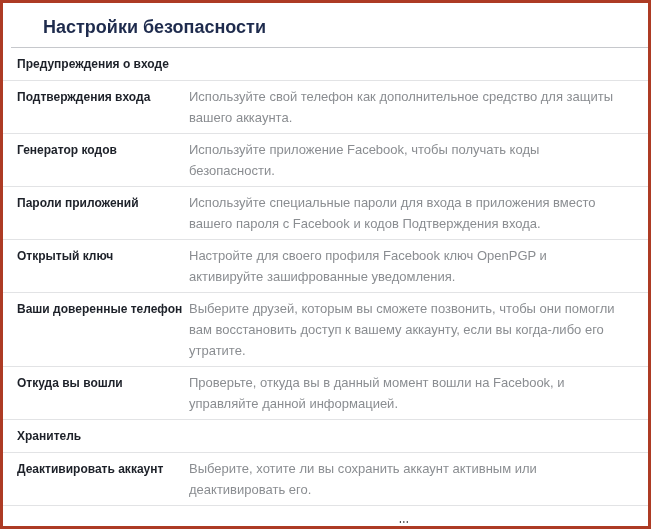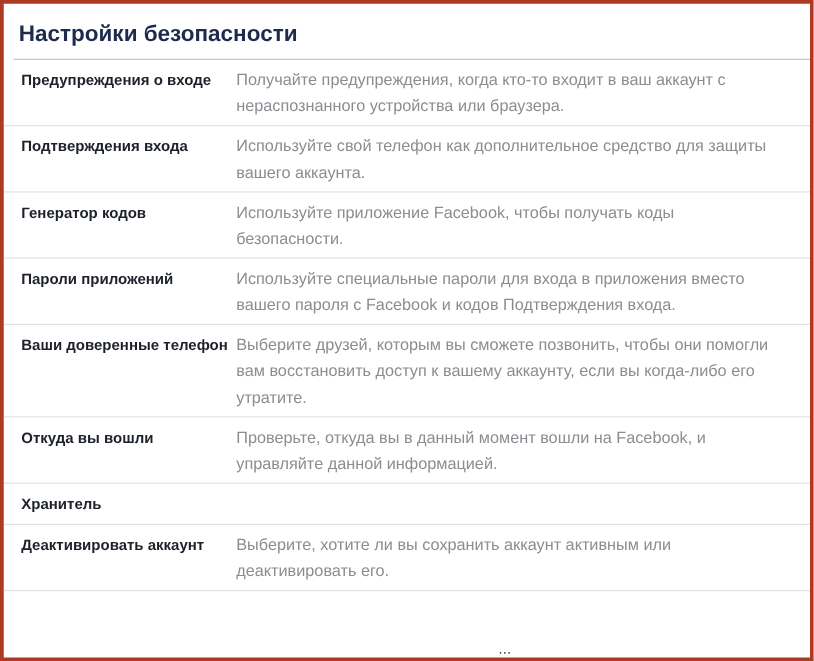--- a/index.html
+++ b/index.html
@@ -10,20 +10,21 @@
   }
   .panel {
     position: relative;
     width: 651px; height: 529px;
     background: var(--color-background, #fff);
     border: 3px solid var(--color-border, #ad3b24);
     overflow: hidden;
   }
   .title-block {
     padding: 13px 12px 9px 12px;
+    margin-left: 28px;
   }
   .page-title {
     font-size: 18px; line-height: 22px; font-weight: bold;
     color: var(--color-title, #1e2b4d);
   }
   .title-divider {
     height: 0;
     border-bottom: 1px solid var(--color-divider, #c6c8cc);
     margin-left: 8px;
   }
@@ -63,38 +64,41 @@
 
 <div class="panel">
   <div class="title-block">
     <div class="page-title">Настройки безопасности</div>
   </div>
   <div class="title-divider"></div>
 
   <div class="rows" id="rows">
   <div class="settings-row">
     <div class="setting-label">Предупреждения о входе</div>
-    <div class="setting-description">Получайте предупреждения, когда кто-то входит в ваш аккаунт с нераспознанного устройства или браузера.</div>
   </div>
 
   <div class="settings-row">
     <div class="setting-label">Подтверждения входа</div>
     <div class="setting-description">Используйте свой телефон как дополнительное средство для защиты вашего аккаунта.</div>
   </div>
 
   <div class="settings-row">
     <div class="setting-label">Генератор кодов</div>
     <div class="setting-description">Используйте приложение Facebook, чтобы получать коды безопасности.</div>
   </div>
 
   <div class="settings-row">
     <div class="setting-label">Пароли приложений</div>
     <div class="setting-description">Используйте специальные пароли для входа в приложения вместо вашего пароля с Facebook и кодов Подтверждения входа.</div>
   </div>
 
+  <div class="settings-row">
+    <div class="setting-label">Открытый ключ</div>
+    <div class="setting-description">Настройте для своего профиля Facebook ключ OpenPGP и активируйте зашифрованные уведомления.</div>
+  </div>
 
   <div class="settings-row">
     <div class="setting-label">Ваши доверенные телефон</div>
     <div class="setting-description">Выберите друзей, которым вы сможете позвонить, чтобы они помогли вам восстановить доступ к вашему аккаунту, если вы когда-либо его утратите.</div>
   </div>
 
 
   <div class="settings-row">
     <div class="setting-label">Откуда вы вошли</div>
     <div class="setting-description">Проверьте, откуда вы в данный момент вошли на Facebook, и управляйте данной информацией.</div>

